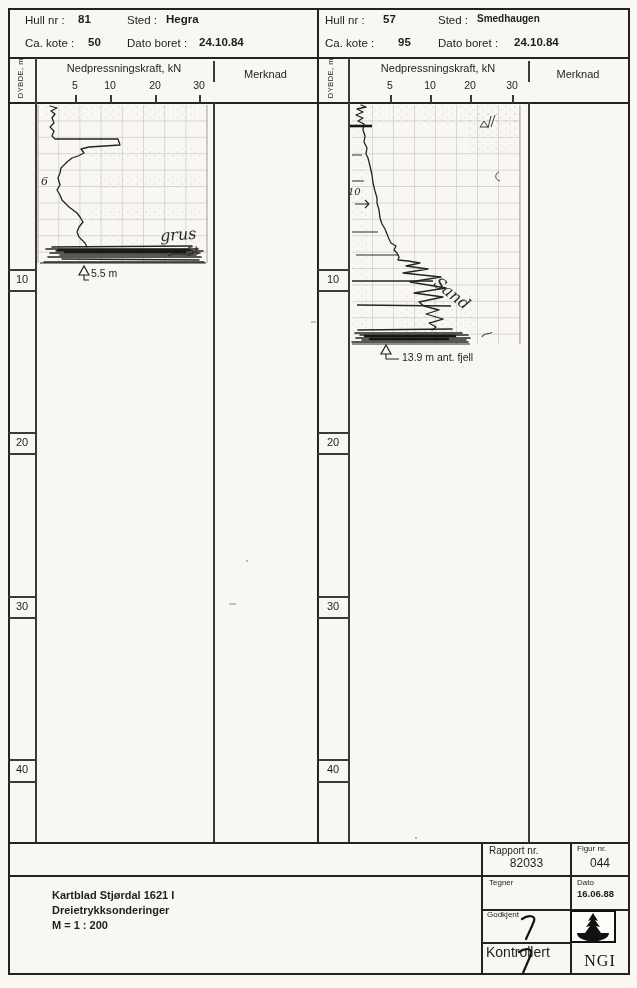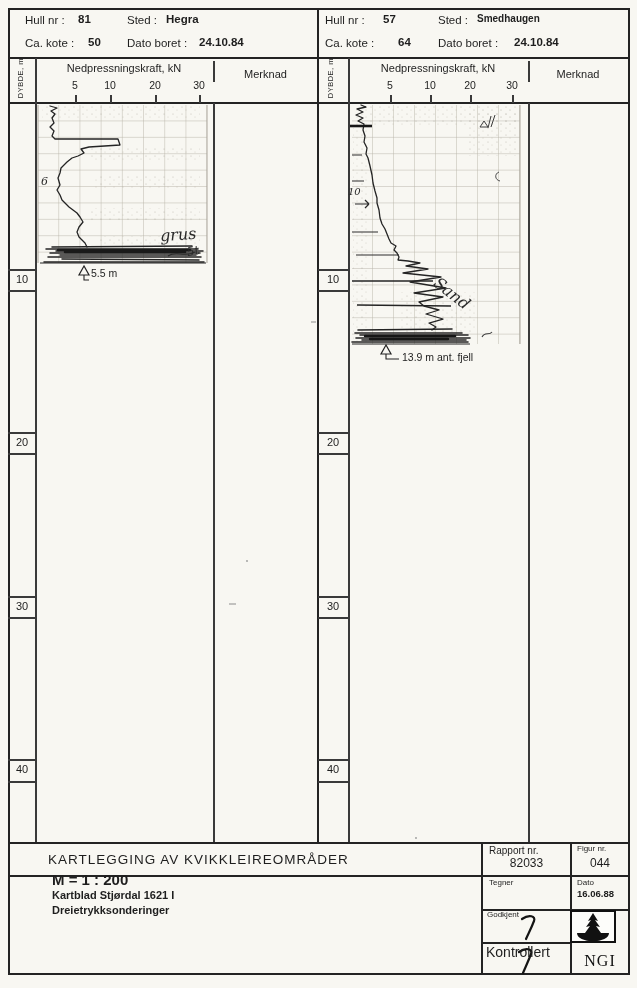--- a/index.html
+++ b/index.html
@@ -175,46 +175,45 @@
   <div class="t hw" style="left:41px;top:176px;font-size:11px">6</div>
   <div class="t hw" style="left:160px;top:226px;font-size:16px;transform:rotate(-4deg)">grus</div>
   <div class="t hw" style="left:187px;top:245px;font-size:12px;transform:rotate(-12deg)">5t</div>
   <div class="t" style="left:91px;top:268px;font-size:10.5px">5.5 m</div>
 
   <div class="t" style="left:325px;top:14px;font-size:11.5px">Hull nr :</div>
   <div class="t b" style="left:383px;top:13px;font-size:11.5px">57</div>
   <div class="t" style="left:438px;top:14px;font-size:11.5px">Sted :</div>
   <div class="t b" style="left:477px;top:13px;font-size:10px">Smedhaugen</div>
   <div class="t" style="left:325px;top:37px;font-size:11.5px">Ca. kote :</div>
-  <div class="t b" style="left:398px;top:36px;font-size:11.5px">64</div>
+  <div class="t b" style="left:398px;top:36px;font-size:11.5px">95</div>
   <div class="t" style="left:438px;top:37px;font-size:11.5px">Dato boret :</div>
   <div class="t b" style="left:514px;top:36px;font-size:11.5px">24.10.84</div>
   <div class="t c" style="left:306px;top:74px;width:50px;font-size:7.5px;transform:rotate(-90deg);letter-spacing:0.5px">DYBDE, m</div>
   <div class="t c" style="left:348px;top:62px;width:180px;font-size:11px">Nedpressningskraft, kN</div>
   <div class="t c" style="left:528px;top:68px;width:100px;font-size:11px">Merknad</div>
   <div class="t c" style="left:377px;top:80px;width:26px;font-size:10.5px">5</div>
   <div class="t c" style="left:417px;top:80px;width:26px;font-size:10.5px">10</div>
   <div class="t c" style="left:457px;top:80px;width:26px;font-size:10.5px">20</div>
   <div class="t c" style="left:499px;top:80px;width:26px;font-size:10.5px">30</div>
   <div class="t c" style="left:319px;top:273px;width:28px;font-size:11px">10</div>
   <div class="t c" style="left:319px;top:436px;width:28px;font-size:11px">20</div>
   <div class="t c" style="left:319px;top:600px;width:28px;font-size:11px">30</div>
   <div class="t c" style="left:319px;top:763px;width:28px;font-size:11px">40</div>
   <div class="t hw" style="left:348px;top:186px;font-size:10px">10</div>
   <div class="t hw" style="left:441px;top:274px;font-size:16px;transform:rotate(38deg);transform-origin:left top">Sand</div>
   <div class="t" style="left:402px;top:352px;font-size:10.5px">13.9 m ant. fjell</div>
 
-  <div class="t" style="left:48px;top:853px;font-size:13.5px;letter-spacing:1px">KARTLEGGING AV KVIKKLEIREOMRÅDER</div>
   <div class="t" style="left:489px;top:845px;font-size:10px">Rapport nr.</div>
   <div class="t c" style="left:483px;top:857px;width:87px;font-size:12px">82033</div>
   <div class="t" style="left:577px;top:845px;font-size:8px">Figur nr.</div>
   <div class="t c" style="left:572px;top:857px;width:56px;font-size:12px">044</div>
   <div class="t" style="left:489px;top:879px;font-size:8px">Tegner</div>
   <div class="t" style="left:577px;top:879px;font-size:8px">Dato</div>
   <div class="t b" style="left:577px;top:889px;font-size:9.5px">16.06.88</div>
   <div class="t" style="left:487px;top:911px;font-size:8px">Godkjent</div>
   <div class="t" style="left:486px;top:945px;font-size:14px">Kontrollert</div>
   <div class="t b" style="left:52px;top:889px;font-size:11px">Kartblad Stjørdal 1621 I</div>
   <div class="t b" style="left:52px;top:904px;font-size:11px">Dreietrykksonderinger</div>
-  <div class="t b" style="left:52px;top:872px;font-size:15px">M = 1 : 200</div>
+  <div class="t b" style="left:52px;top:919px;font-size:11px">M = 1 : 200</div>
   <div class="t c serif" style="left:572px;top:952px;width:56px;font-size:16px;letter-spacing:1px;color:#111">NGI</div>
 
 </div>
 
 </body></html>

